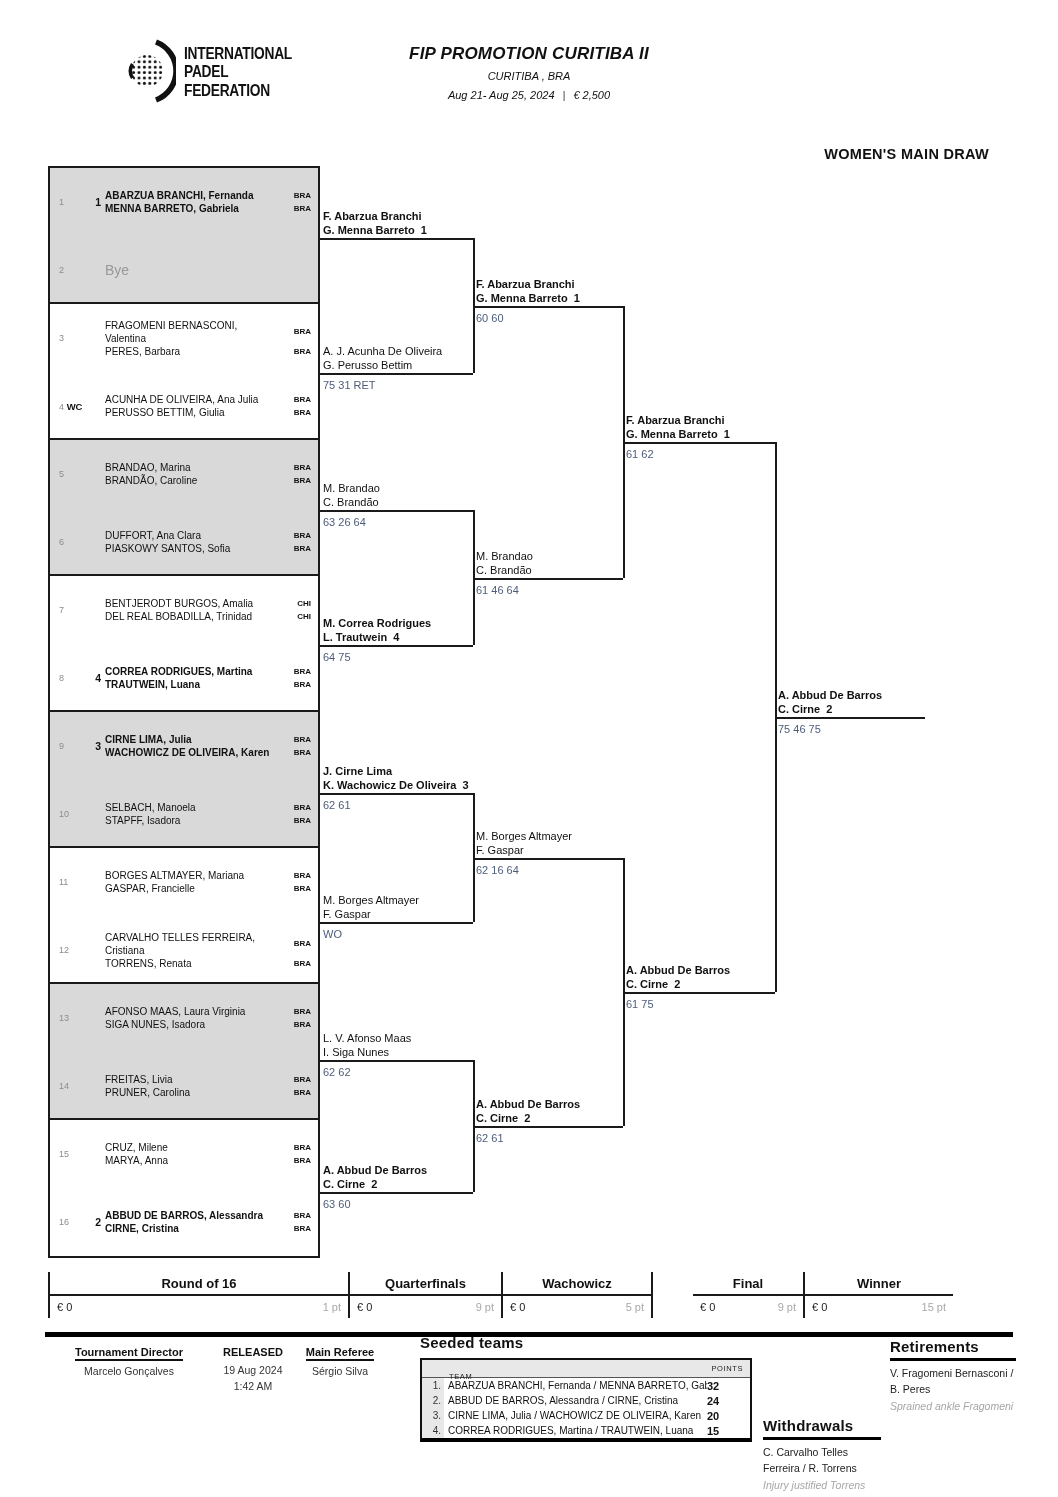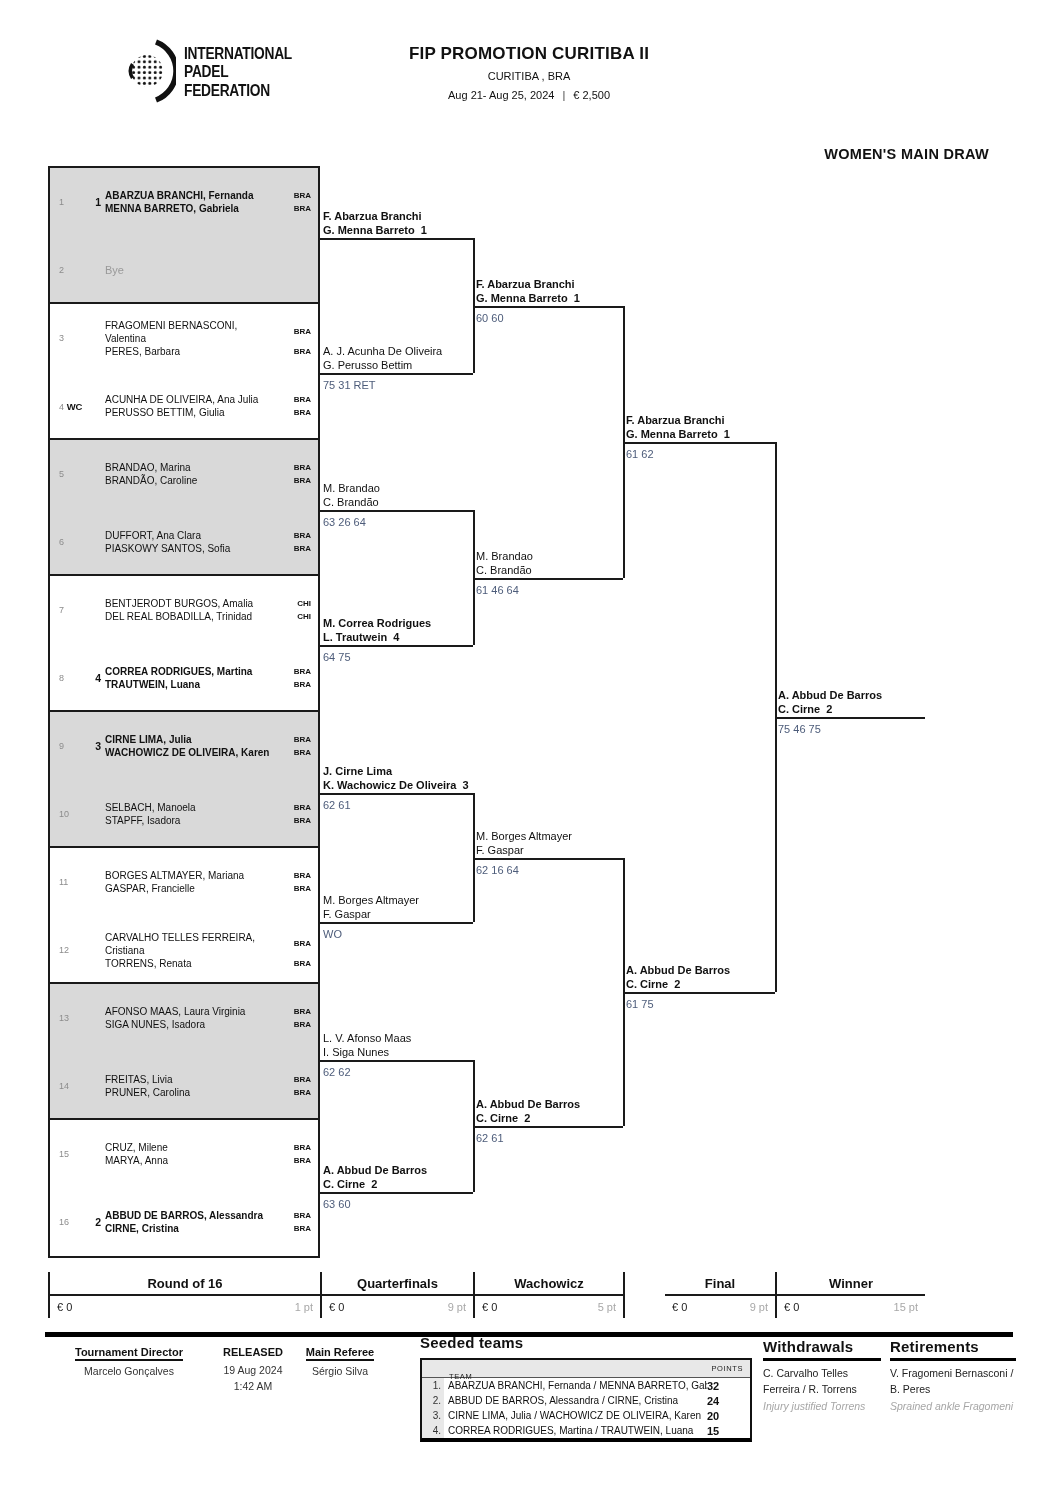--- a/index.html
+++ b/index.html
@@ -2,42 +2,42 @@
 <html><head>
 <meta charset="utf-8">
 <style>
   html,body{margin:0;padding:0;background:#fff;}
   .page{position:relative;width:1058px;height:1497px;background:#fff;overflow:hidden;
         font-family:"Liberation Sans","DejaVu Sans",sans-serif;color:#111;}
   
   .logo{position:absolute;left:126px;top:38px;display:flex;align-items:center;}
   .logo-text{margin-left:8px;font-weight:bold;font-size:16px;line-height:17px;letter-spacing:-0.3px;
              transform:scale(0.86,1.08);transform-origin:left center;}
-  .hdr-center{position:absolute;left:329px;top:44px;width:400px;text-align:center;}
+  .hdr-center{position:absolute;left:329px;top:44px;width:400px;text-align:center;font-style:italic;}
   .hdr-title{font-size:17px;font-weight:bold;letter-spacing:0.2px;}
   .hdr-loc{font-size:11px;margin-top:6px;}
   .hdr-date{font-size:11px;margin-top:7px;}
   .hdr-date .sep{margin:0 8px;color:#444;}
   .draw-title{position:absolute;left:589px;top:146px;width:400px;text-align:right;
               font-size:14.5px;font-weight:bold;letter-spacing:0.3px;}
   
   #r16{position:absolute;left:48px;top:166px;width:272px;border:2px solid #1a1a1a;box-sizing:border-box;}
   .block{box-sizing:border-box;height:136px;border-bottom:2px solid #1a1a1a;}
   .block:last-child{border-bottom:none;}
   .block.shaded{background:#d9d9d9;}
   .slot{height:68px;display:flex;align-items:center;padding-left:9px;box-sizing:border-box;}
   .pos{width:24px;font-size:9px;color:#8c8c8c;flex:none;}
   .pos b{color:#111;font-size:9.5px;}
   .seedcell{width:18px;flex:none;text-align:right;padding-right:4px;font-weight:bold;font-size:10.5px;}
   .teamlines{flex:1;padding-right:7px;min-width:0;}
   .pline{display:flex;}
   .pname{flex:1;font-size:10px;line-height:13px;}
   .slot.bold .pname{font-weight:bold;}
   .pcty{font-size:8px;font-weight:bold;margin-left:4px;align-self:center;flex:none;padding-left:16px;}
-  .bye{font-size:11px;color:#999;}
+  .bye{font-size:14px;color:#999;}
   
   .adv{position:absolute;height:0;border-top:2px solid #1a1a1a;box-sizing:border-box;}
   .adv-label{position:absolute;bottom:3px;left:3px;right:2px;font-size:11px;line-height:14px;}
   .adv.bold .adv-label{font-weight:bold;}
   .adv-score{position:absolute;top:4px;left:3px;font-size:11px;color:#4d5c7a;white-space:nowrap;}
   .vline{position:absolute;width:2px;background:#1a1a1a;}
   
   #points-bar{position:absolute;left:48px;top:1272px;display:flex;}
   .pb-col{box-sizing:border-box;border-left:2px solid #1a1a1a;}
   .pb-head{height:24px;display:flex;align-items:center;justify-content:center;
@@ -444,21 +444,21 @@
       <div class="vline" style="left: 473px; top: 238px; height: 135px;"></div>
       <div class="vline" style="left: 473px; top: 510px; height: 135px;"></div>
       <div class="vline" style="left: 473px; top: 793px; height: 129px;"></div>
       <div class="vline" style="left: 473px; top: 1060px; height: 132px;"></div>
       <div class="vline" style="left: 623px; top: 306px; height: 272px;"></div>
       <div class="vline" style="left: 623px; top: 858px; height: 268px;"></div>
       <div class="vline" style="left: 775px; top: 442px; height: 550px;"></div>
     </div>
 
   <div id="points-bar">
-      <div class="pb-col" style="width: 272px;">
+      <div class="pb-col" style="width: 300px;">
         <div class="pb-head">Round of 16</div>
         <div class="pb-vals">
           <div class="pb-prize">€ 0</div>
           <div class="pb-pts">1 pt</div>
         </div>
       </div>
       <div class="pb-col" style="width: 153px;">
         <div class="pb-head">Quarterfinals</div>
         <div class="pb-vals">
           <div class="pb-prize">€ 0</div>
@@ -528,21 +528,21 @@
           </div>
           <div class="seed-row">
             <div class="seed-num">4.</div>
             <div class="seed-team">CORREA RODRIGUES, Martina / TRAUTWEIN, Luana</div>
             <div class="seed-pts">15</div>
           </div>
         </div>
     </div>
   </div>
 
-  <div class="wd-block" style="left:763px;top:1338px;width:118px;">
+  <div class="wd-block" style="left:763px;top:1417px;width:118px;">
     <div class="sec-title">Withdrawals</div>
     <div class="wd-rule"></div>
     <div class="wd-team">C. Carvalho Telles Ferreira / R. Torrens</div>
     <div class="wd-note">Injury justified Torrens</div>
   </div>
   <div class="wd-block" style="left:890px;top:1338px;width:126px;">
     <div class="sec-title">Retirements</div>
     <div class="wd-rule"></div>
     <div class="wd-team">V. Fragomeni Bernasconi / B. Peres</div>
     <div class="wd-note">Sprained ankle Fragomeni</div>

